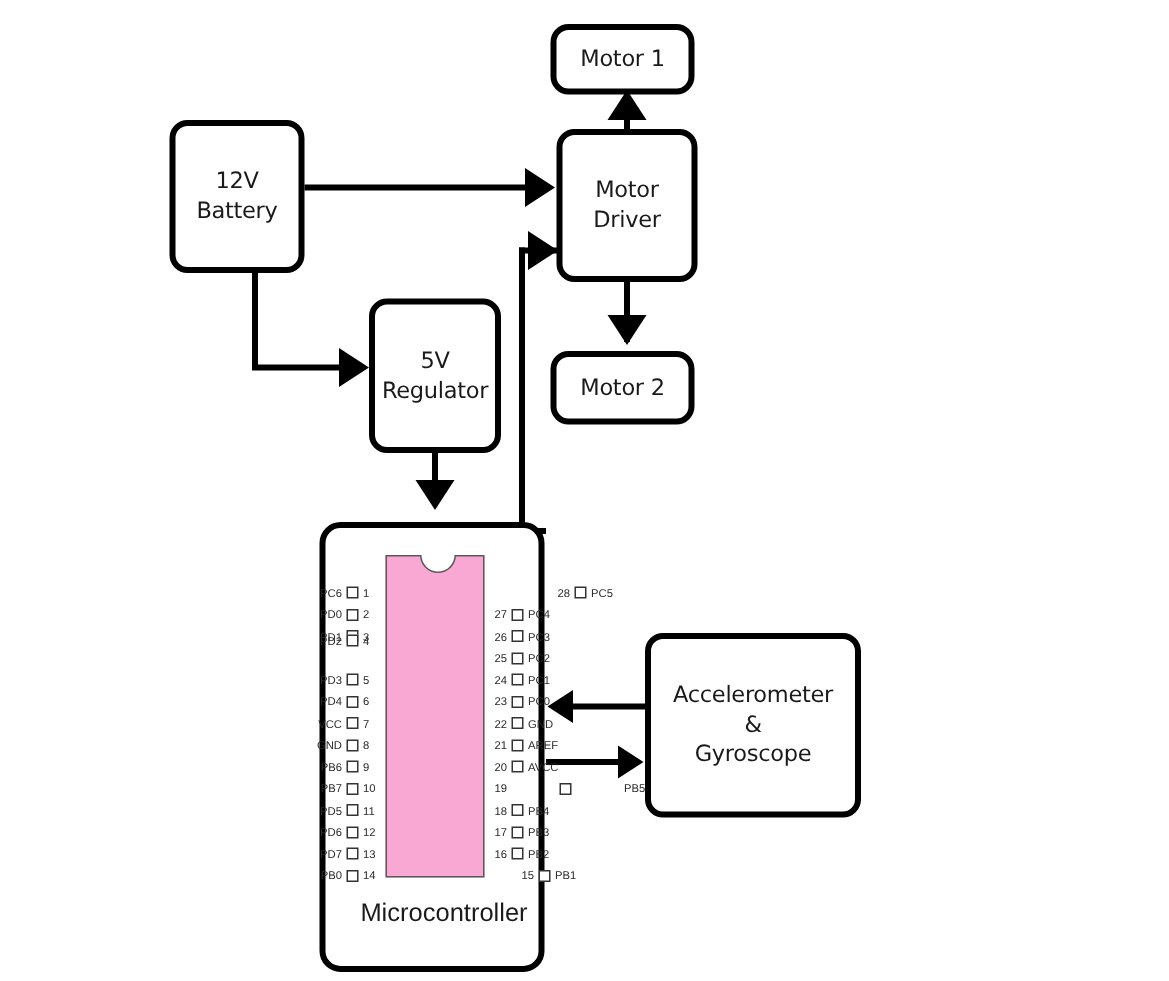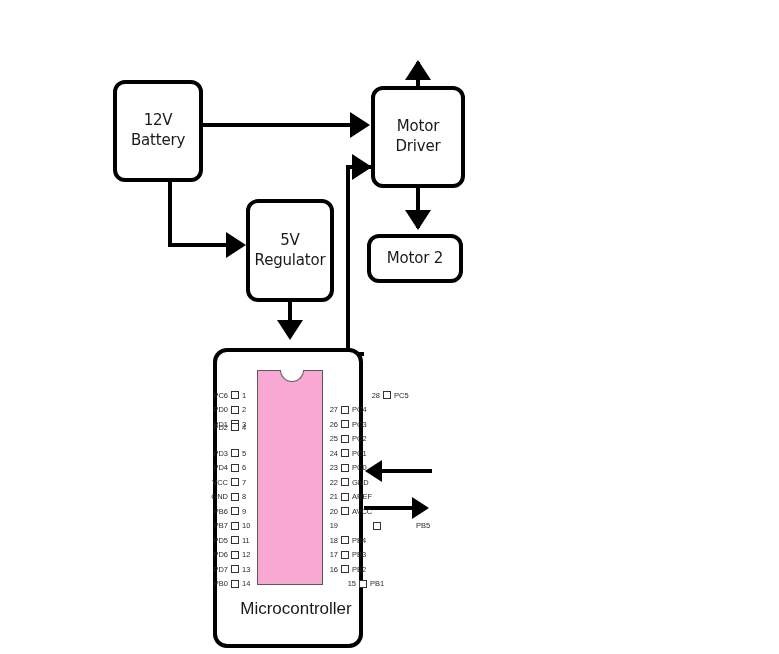--- a/index.html
+++ b/index.html
@@ -197,25 +197,35 @@
     </div>
   </div>
 
   <div class="block" style="left:371px; top:86px; width:94px; height:102px;">
     <div>
       <span class="lbl">Motor</span>
       <span class="lbl">Driver</span>
     </div>
   </div>
 
+  <div class="block" style="left:367px; top:16px; width:96px; height:47px;">
+    <span class="lbl">Motor 1</span>
+  </div>
 
   <div class="block" style="left:367px; top:234px; width:96px; height:49px;">
     <span class="lbl">Motor 2</span>
   </div>
 
+  <div class="block" style="left:430px; top:422px; width:144px; height:123px;">
+    <div>
+      <span class="lbl">Accelerometer</span>
+      <span class="lbl">&amp;</span>
+      <span class="lbl">Gyroscope</span>
+    </div>
+  </div>
 
   <div id="mcu-outer">
     <div id="dip">
       <div id="dip-notch"></div>
       <div id="pins-left">
           <div class="pinrow left" style="top: 18px;">
             <span class="pin-name">PC6</span>
             <span class="pin-pad"></span>
             <span class="pin-num">1</span>
           </div>

